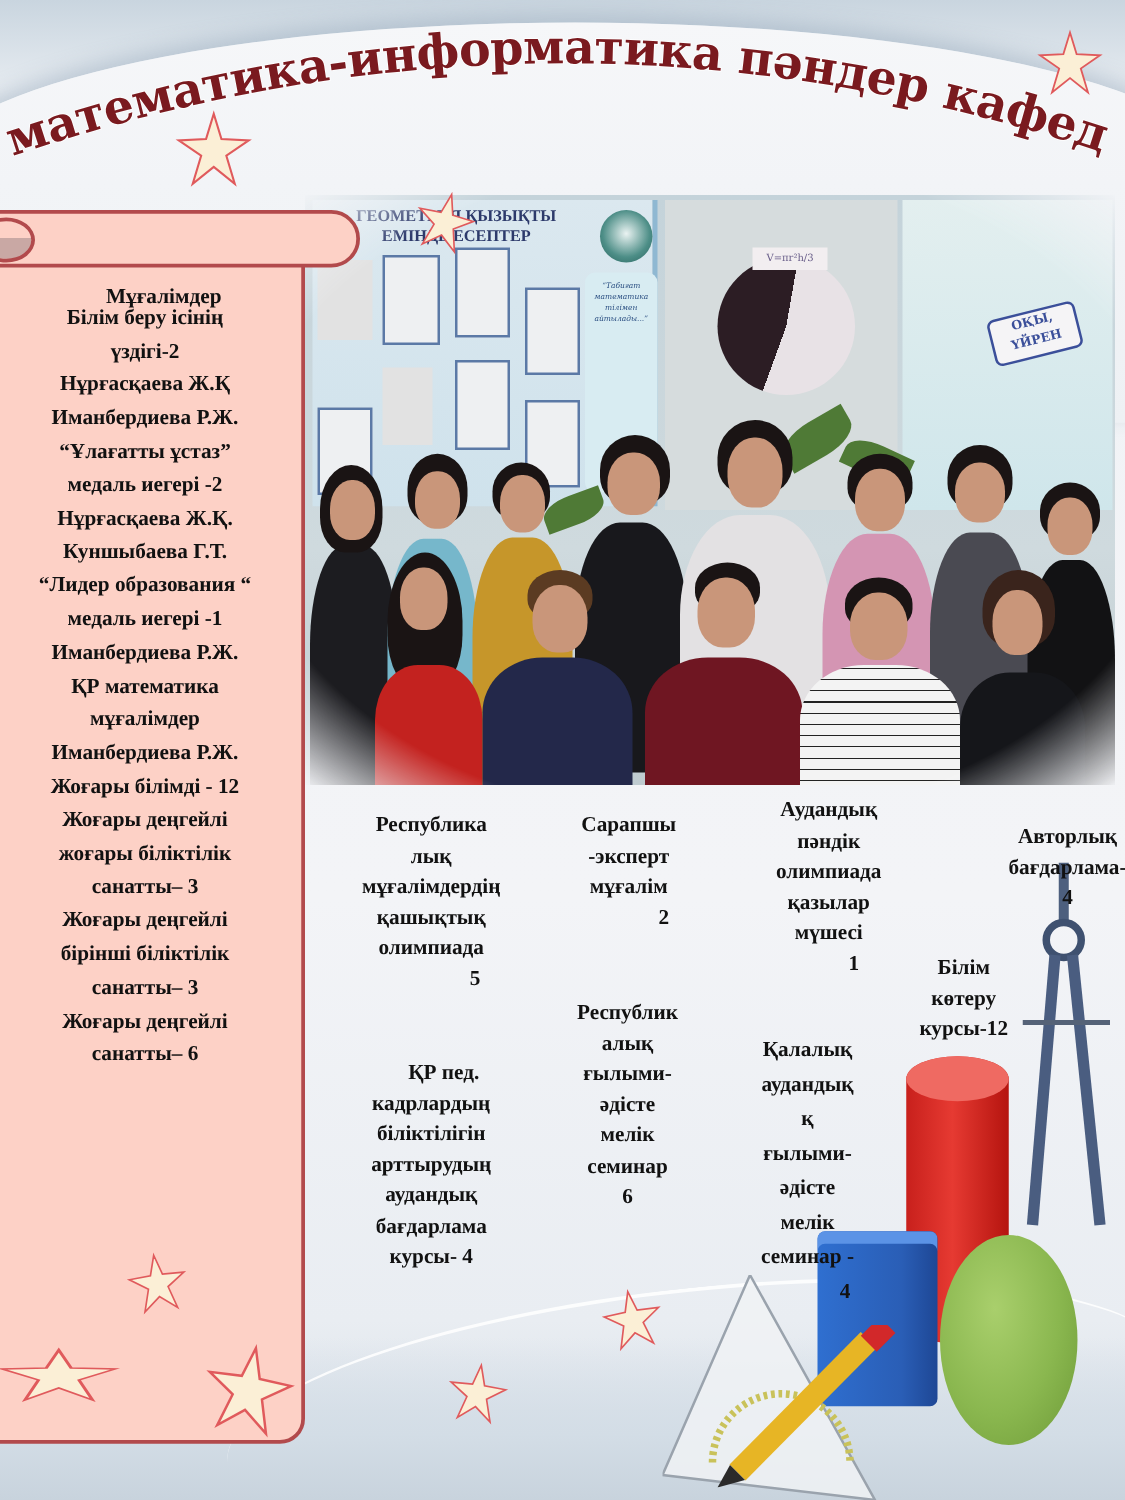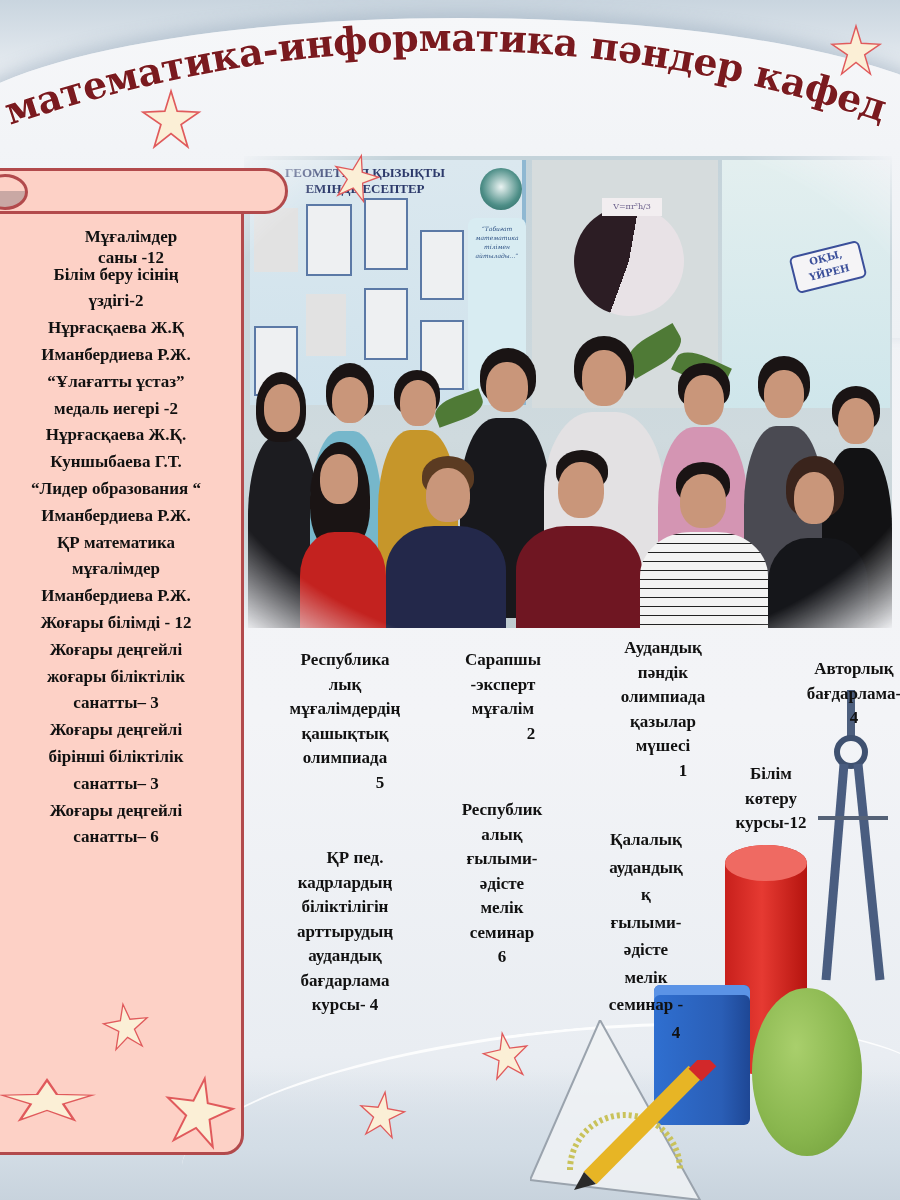--- a/index.html
+++ b/index.html
@@ -234,30 +234,30 @@
     <div class="head" style="left:26px;top:16px;width:40px;height:52px;"></div>
   </div>
 </div>
 
 <div class="scroll-panel"></div>
 <div class="scroll-top"></div>
 <div class="scroll-curl"></div>
 
 <div class="panel-text">
   <span class="l first">Мұғалімдер</span>
-  <span class="l first" style="margin-top:-6px;">саны -12</span>
   <span class="l" style="margin-top:-10px;">Білім беру ісінің</span>
   <span class="l">үздігі-2</span>
   <span class="l">Нұрғасқаева  Ж.Қ</span>
   <span class="l">Иманбердиева Р.Ж.</span>
   <span class="l">“Ұлағатты ұстаз”</span>
   <span class="l">медаль иегері -2</span>
   <span class="l">Нұрғасқаева Ж.Қ.</span>
   <span class="l">Куншыбаева Г.Т.</span>
   <span class="l">“Лидер образования “</span>
+  <span class="l">медаль иегері -1</span>
   <span class="l">Иманбердиева Р.Ж.</span>
   <span class="l">ҚР математика</span>
   <span class="l">мұғалімдер</span>
   <span class="l">Иманбердиева Р.Ж.</span>
   <span class="l">Жоғары білімді -    12</span>
   <span class="l">Жоғары деңгейлі</span>
   <span class="l">жоғары біліктілік</span>
   <span class="l">санатты–  3</span>
   <span class="l">Жоғары деңгейлі</span>
   <span class="l">бірінші біліктілік</span>

